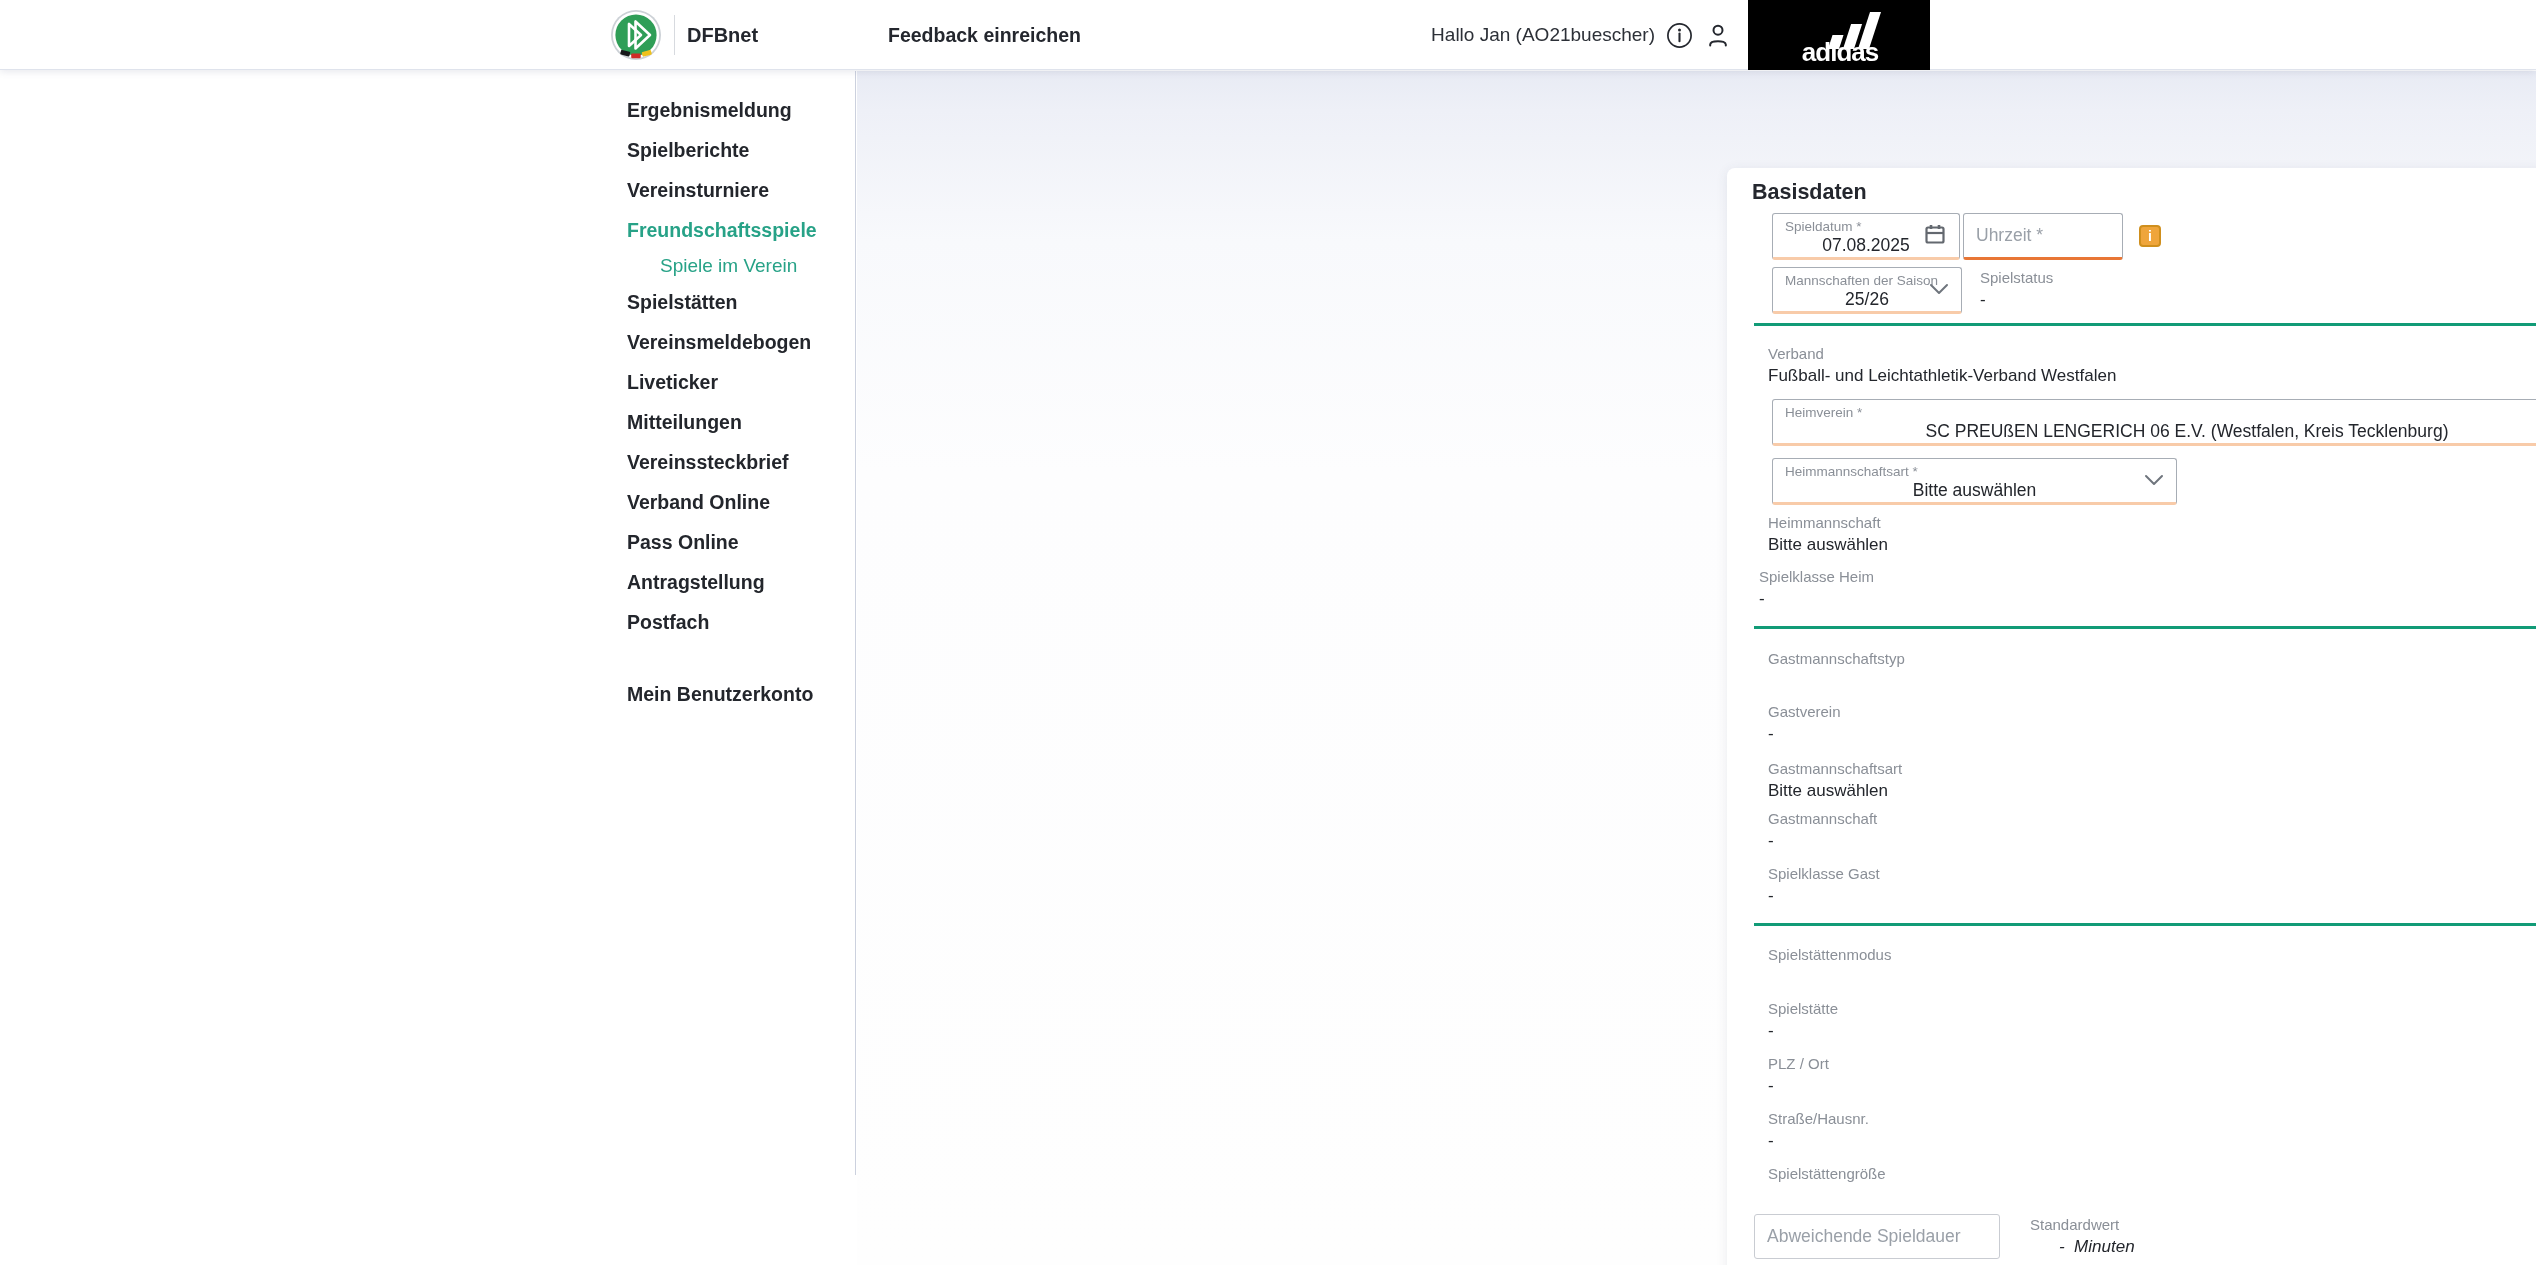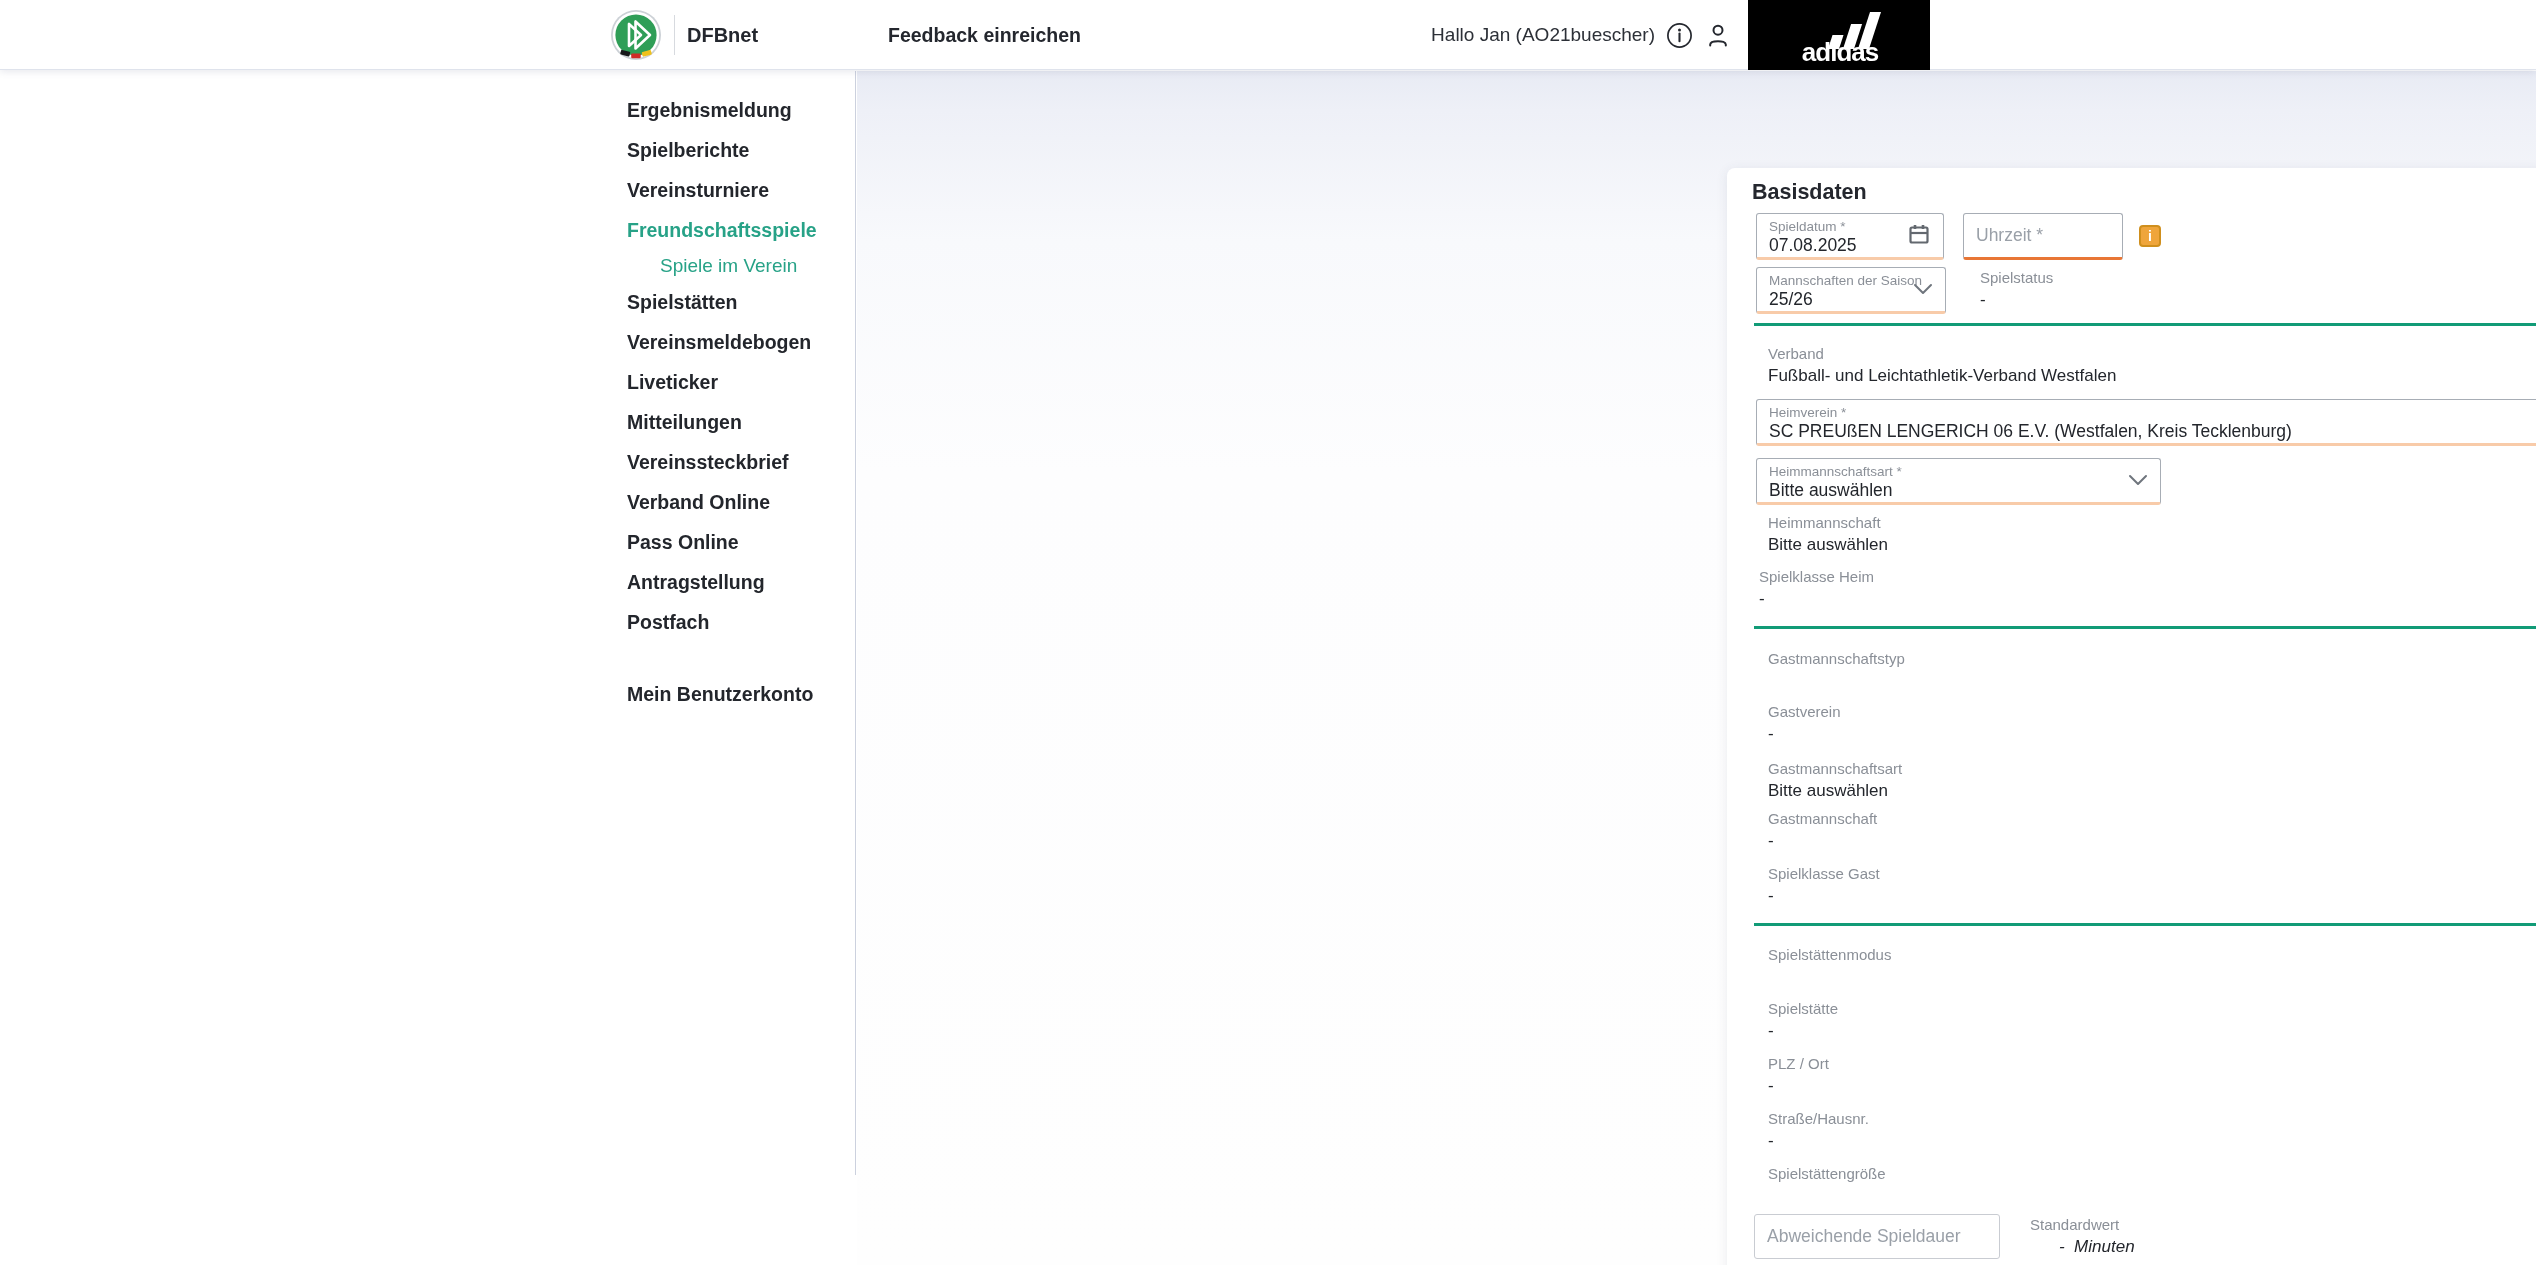--- a/index.html
+++ b/index.html
@@ -34,24 +34,24 @@
                 background:linear-gradient(180deg,#e8ebf4 0px,#eef0f7 40px,#f8f9fc 170px,#fdfdfe 400px,#fefefe 100%); }
   .card { position:absolute; left:870px; top:97px; width:884px; height:1168px; background:#fff;
           border-radius:8px 8px 0 0; box-shadow:0 2px 12px rgba(55,65,95,.10); }
   .card-title { position:absolute; left:25px; top:12px; font-size:21.5px; font-weight:bold; }
 
   .gline { position:absolute; left:27px; width:834px; height:3px; background:#119b77; }
 
   
   .fbox { position:absolute; height:47px; background:#fff; border:1px solid #a7adb5;
           border-radius:3px; padding:5px 12px 0 12px; cursor:pointer; }
-  .fbox.peach  { border-bottom:3px solid #f8cba9; }
+  .fbox.peach  { border-bottom:3px solid #f8cba9;margin-left:16px; }
   .fbox.orange { border-bottom:3px solid #e87635; padding:0; }
   .fbox .blab { font-size:13.5px; color:#8a8f97; line-height:16px; white-space:nowrap; }
-  .fbox .bval { font-size:17.5px; color:#23262c; line-height:21px; white-space:nowrap; }
+  .fbox .bval { font-size:17.5px; color:#23262c; line-height:21px; white-space:nowrap;text-align:center; }
   .fbox .right-ic { position:absolute; right:12px; top:50%; transform:translateY(-50%); }
   .fbox input { width:100%; height:100%; border:none; outline:none; background:transparent;
                 font-family:"Liberation Sans",sans-serif; font-size:17.5px; color:#23262c; padding:0 12px; }
   .fbox input::placeholder { color:#9aa0a8; opacity:1; }
 
   
   .dfield { position:absolute; }
   .dfield .lab { font-size:15px; color:#8a8f97; line-height:19px; white-space:nowrap; }
   .dfield .val { font-size:17px; color:#23262c; line-height:22px; margin-top:2px; white-space:nowrap; }
 

